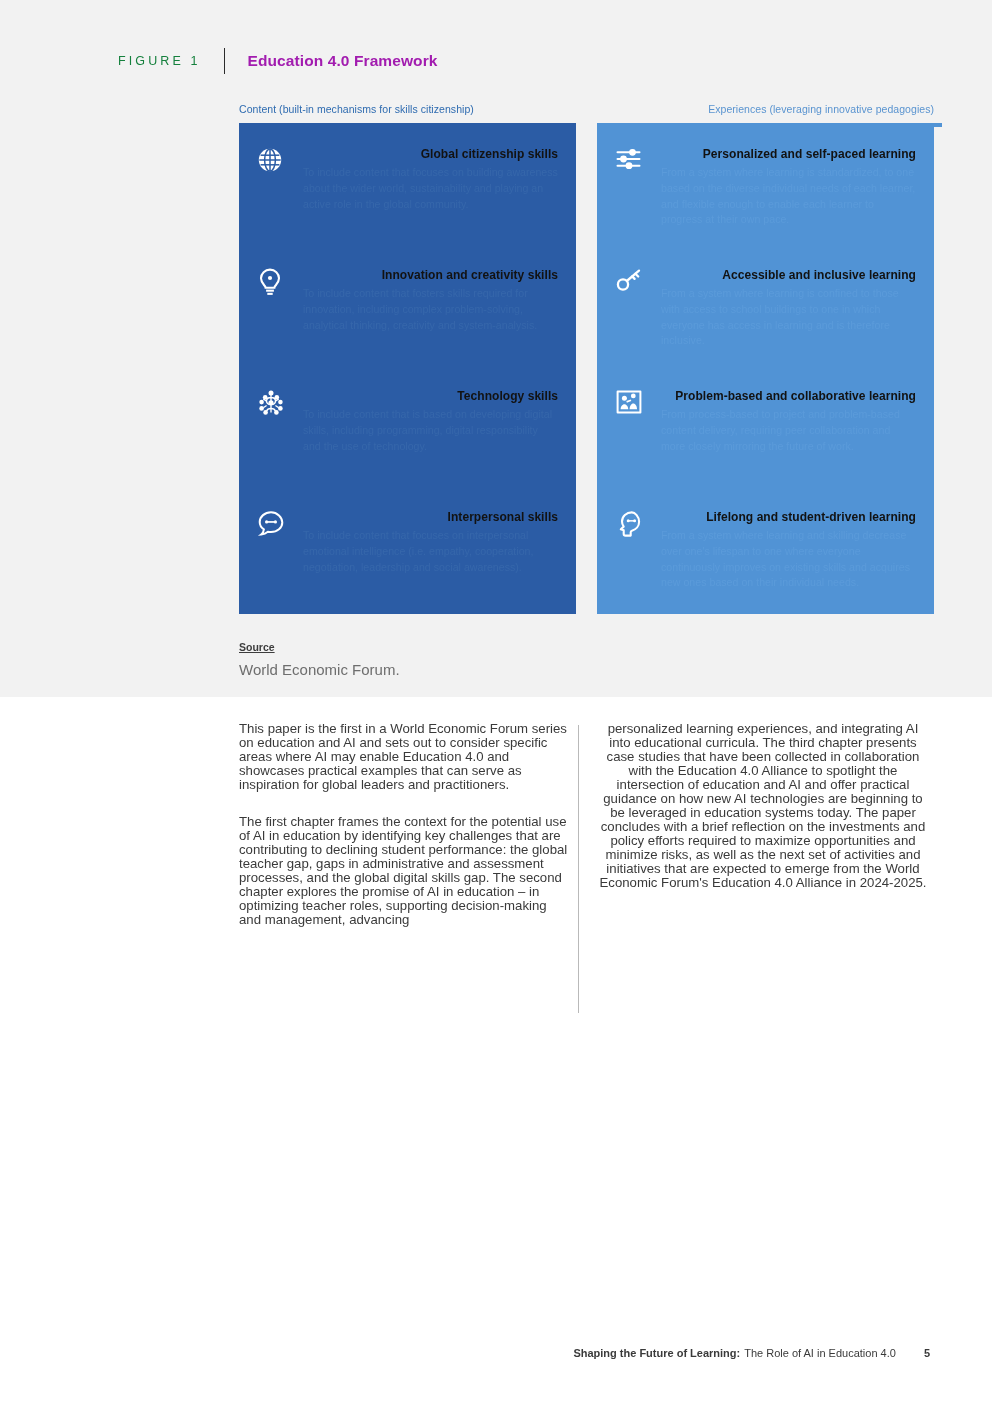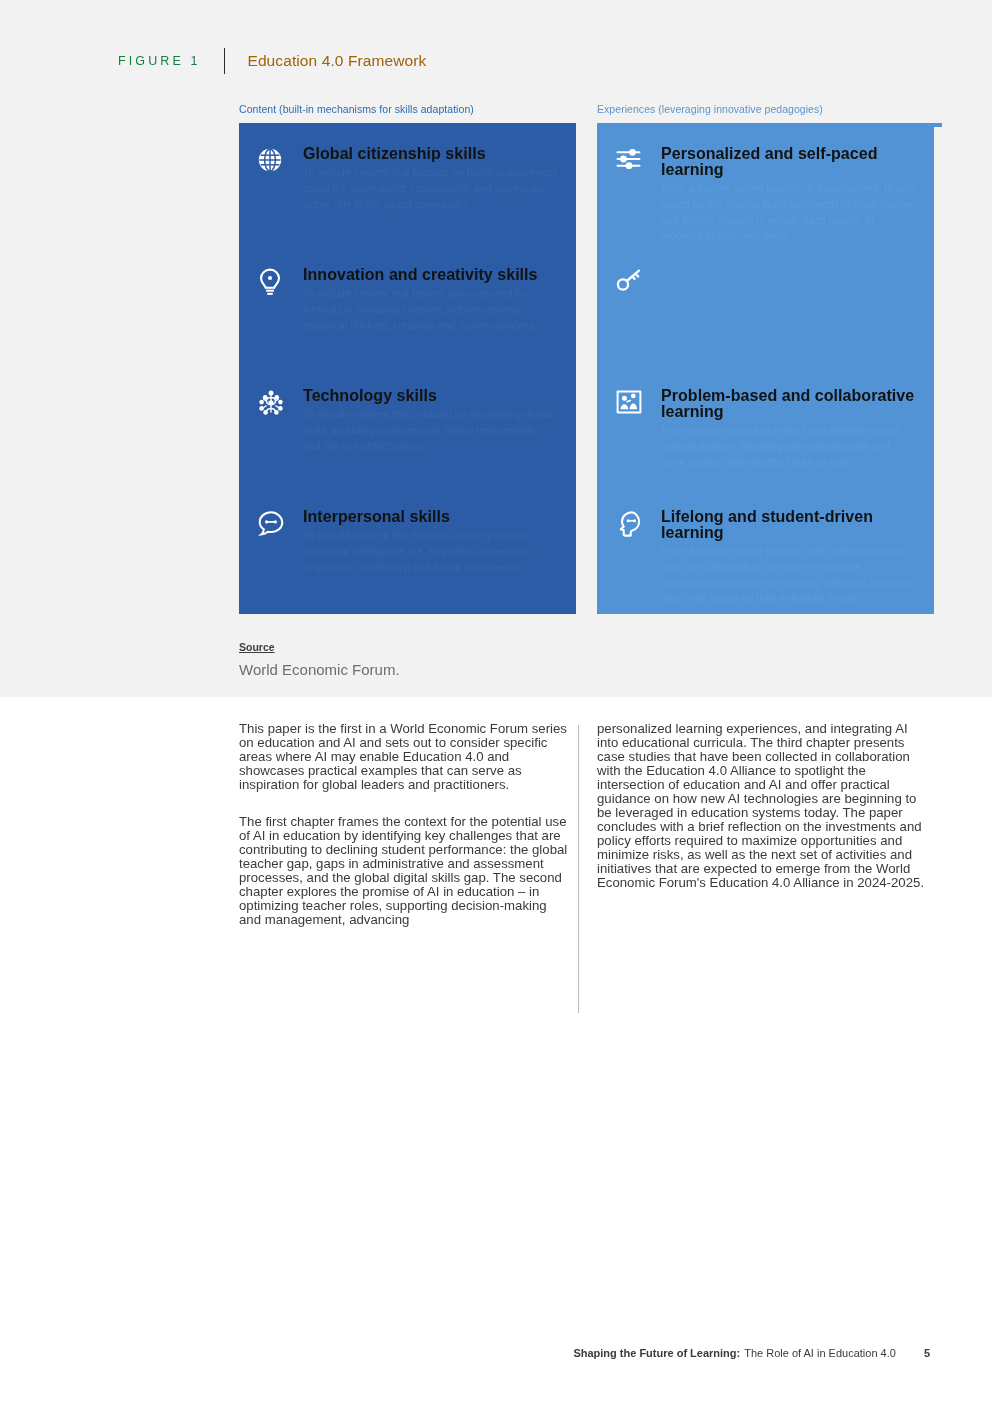--- a/index.html
+++ b/index.html
@@ -43,22 +43,22 @@
     white-space: nowrap;
   }
   .figure-divider {
     width: 1px;
     height: 26px;
     background: #2b2b2b;
     margin: 0 22px 0 24px;
   }
   .figure-title {
     font-size: 15.5px;
-    font-weight: 400;
-    color: #a16207;
+    font-weight: 700;
+    color: #a21caf;
     white-space: nowrap;
     letter-spacing: 0.1px;
   }
 
   
   .columns {
     position: absolute;
     left: 239px;
     top: 103px;
     width: 704px;
@@ -72,21 +72,21 @@
   .col-right { left: 358px; }
 
   .col-caption {
     font-size: 10.5px;
     color: #2e6bb0;
     letter-spacing: 0.05px;
     white-space: nowrap;
     margin-bottom: 6px;
     height: 14px;
   }
-  .col-caption.right { color: #5a94d0; }
+  .col-caption.right { color: #5a94d0; text-align: right; }
 
   .panel {
     width: 337px;
     height: 491px;
     box-sizing: border-box;
     padding: 22px 18px 0 18px;
     position: relative;
   }
   .panel-left  { background: #2b5ca5; }
   .panel-right { background: #5193d5; }
@@ -111,26 +111,27 @@
     min-width: 46px;
     padding-top: 2px;
     display: flex;
     justify-content: flex-start;
   }
   .item-icon svg { display: block; }
   .item-body {
     padding-top: 1px;
   }
   .item-title {
-    font-size: 16px;
+    font-size: 12px;
     font-weight: 700;
     color: #121212;
     line-height: 16px;
     margin: 0 0 3px 0;
     letter-spacing: 0.05px;
+    text-align: right;
   }
   .item-desc {
     font-size: 10.6px;
     line-height: 15.8px;
     margin: 0;
     letter-spacing: 0.02px;
   }
   .panel-left .item-desc  { color: #3667ab; }
   .panel-right .item-desc { color: #5b9bda; }
 
@@ -158,21 +159,21 @@
     left: 239px;
     top: 722px;
     width: 704px;
   }
   .body-col {
     position: absolute;
     top: 0;
     width: 332px;
   }
   .body-col-left  { left: 0; }
-  .body-col-right { left: 358px; }
+  .body-col-right { left: 358px; text-align: center; }
   .body-rule {
     position: absolute;
     left: 339px;
     top: 3px;
     width: 1px;
     height: 288px;
     background: #b9b9b9;
   }
   .body-p {
     font-size: 13.2px;
@@ -219,21 +220,21 @@
   <span class="figure-label">FIGURE 1</span>
   <span class="figure-divider"></span>
   <span class="figure-title">Education 4.0 Framework</span>
 </div>
 
 <div class="columns">
 
   <div class="panel-right-tab"></div>
 
   <div class="col col-left">
-    <div class="col-caption">Content (built-in mechanisms for skills adaptation)</div>
+    <div class="col-caption">Content (built-in mechanisms for skills citizenship)</div>
     <div class="panel panel-left">
 
       <div class="item">
         <div class="item-icon">
           <svg width="26" height="26" viewBox="0 0 26 26" fill="none">
             <circle cx="13" cy="13" r="11.2" fill="#ffffff"></circle>
             <g stroke="#2b5ca5" stroke-width="1.5" fill="none">
               <line x1="2.3" y1="13" x2="23.7" y2="13"></line>
               <line x1="3.6" y1="8.2" x2="22.4" y2="8.2"></line>
               <line x1="3.6" y1="17.8" x2="22.4" y2="17.8"></line>
@@ -337,20 +338,24 @@
         <div class="item-icon">
           <svg width="28" height="26" viewBox="0 0 28 26" fill="none">
             <g stroke="#ffffff" stroke-width="2.3" stroke-linecap="round" fill="none">
               <circle cx="8" cy="16.5" r="5.1"></circle>
               <line x1="11.8" y1="13" x2="24" y2="2.6"></line>
               <line x1="20.4" y1="5.7" x2="23.2" y2="8.5"></line>
               <line x1="17.2" y1="8.4" x2="19.6" y2="10.9"></line>
             </g>
           </svg>
         </div>
+        <div class="item-body">
+          <p class="item-title">Accessible and inclusive learning</p>
+          <p class="item-desc">From a system where learning is confined to those with access to school buildings to one in which everyone has access in learning and is therefore inclusive.</p>
+        </div>
       </div>
 
       <div class="item">
         <div class="item-icon">
           <svg width="28" height="26" viewBox="0 0 28 26" fill="none">
             <g stroke="#ffffff" stroke-width="2" fill="none" stroke-linejoin="round">
               <rect x="2.6" y="2.6" width="22.8" height="20.8"></rect>
             </g>
             <g fill="#ffffff">
               <circle cx="9.4" cy="9.2" r="2.5"></circle>

